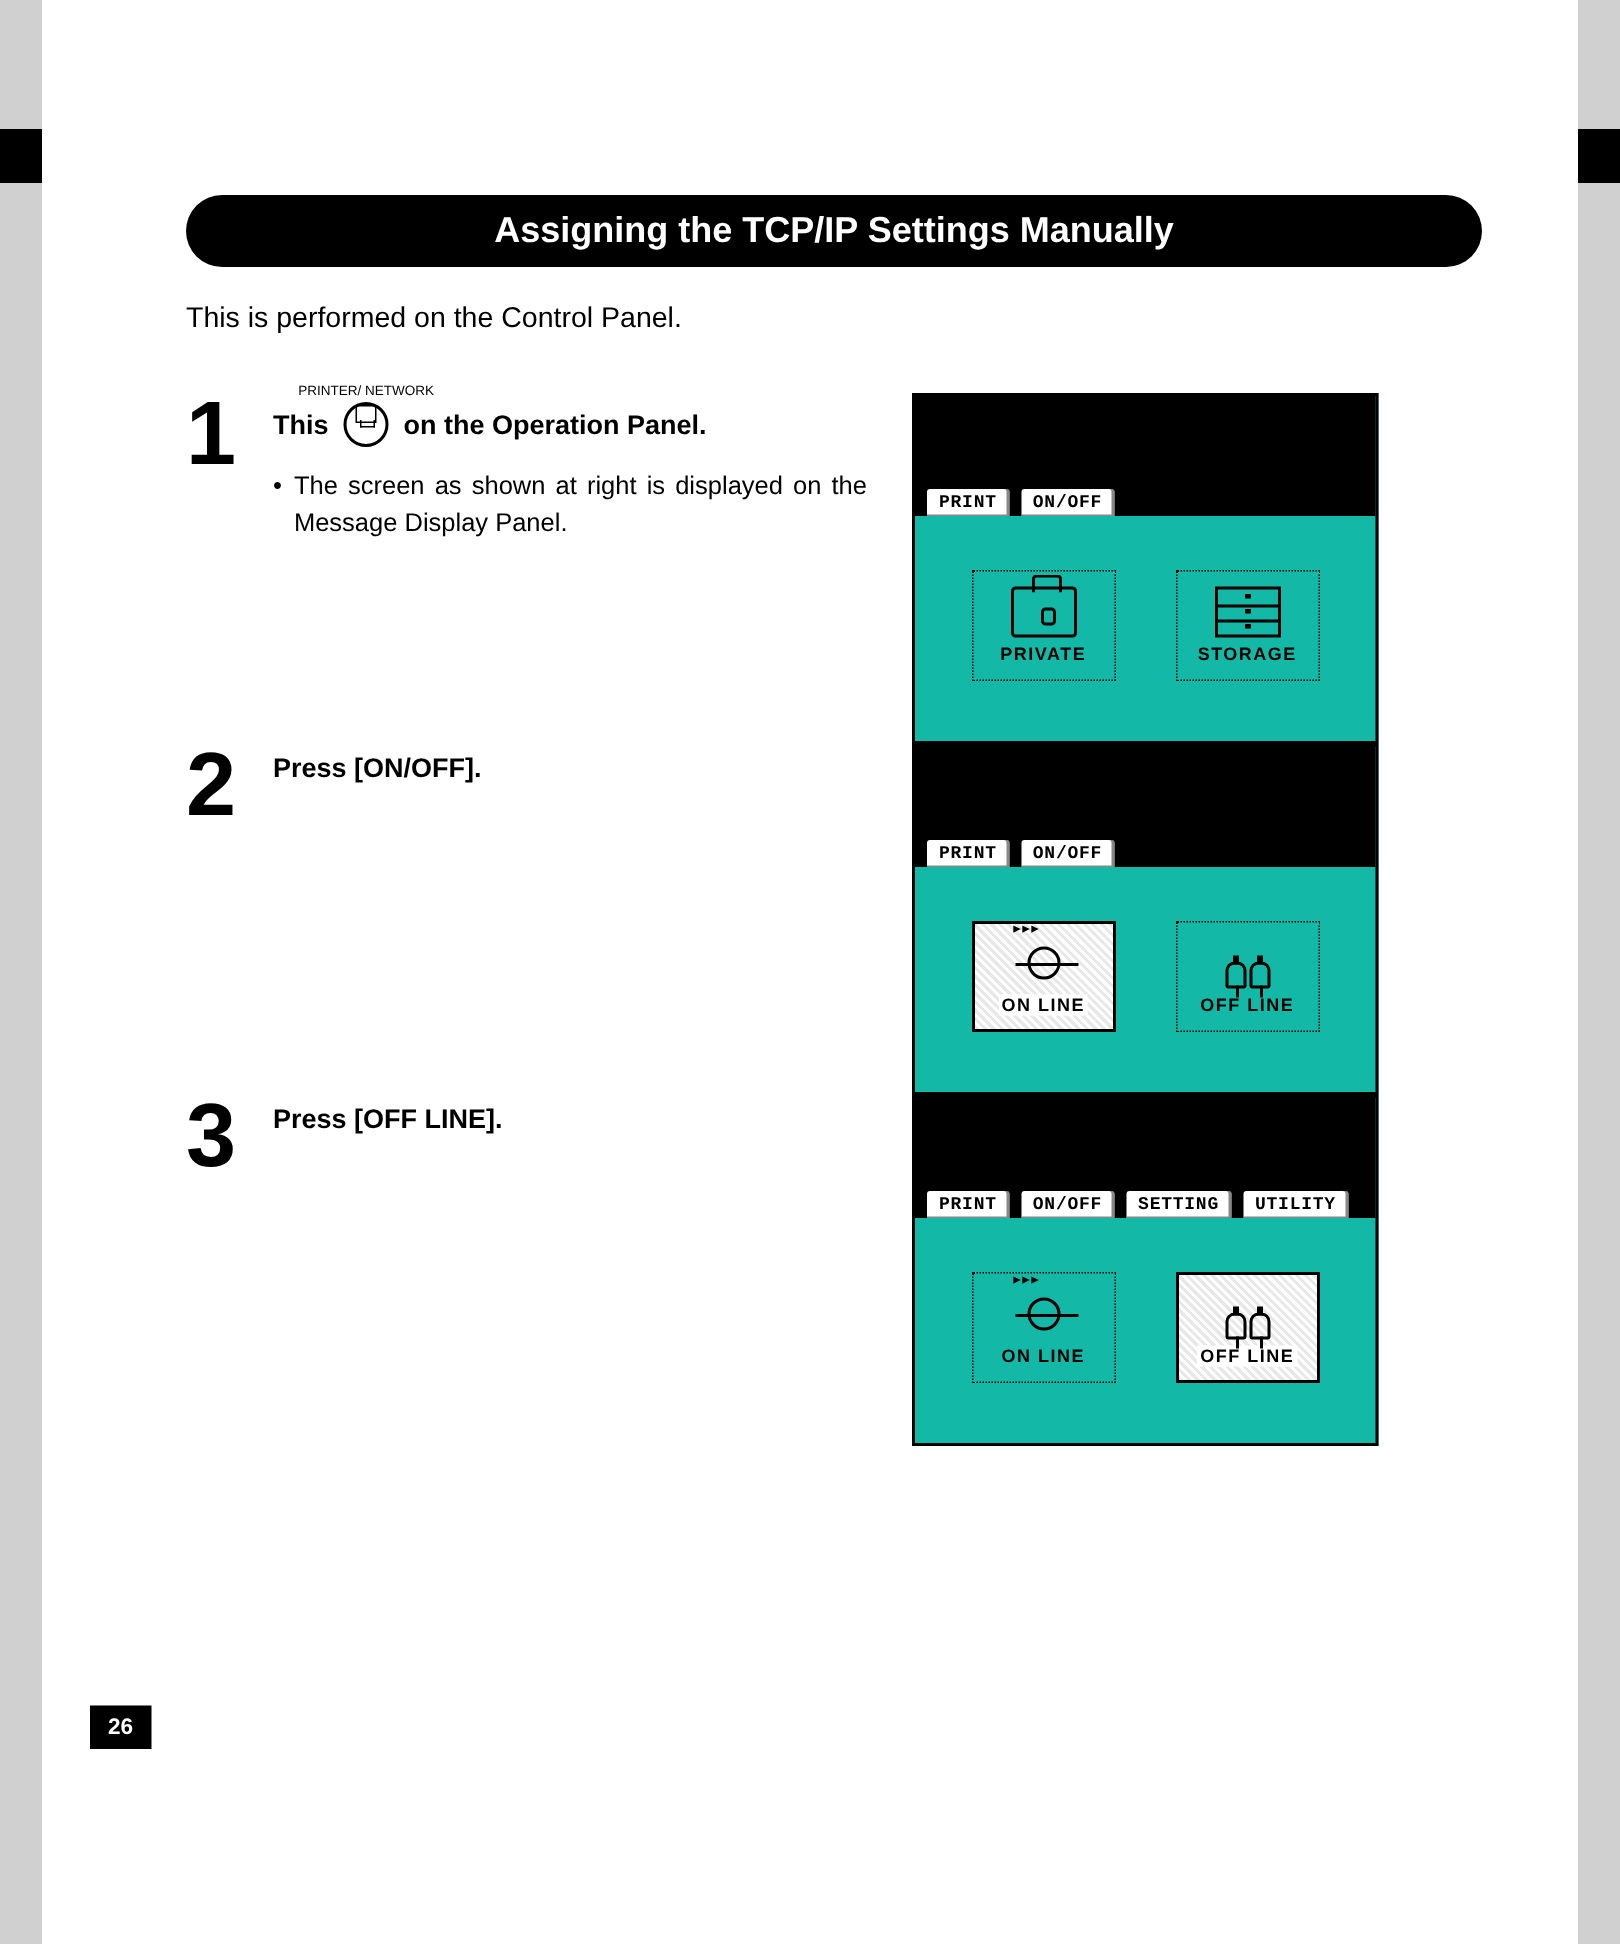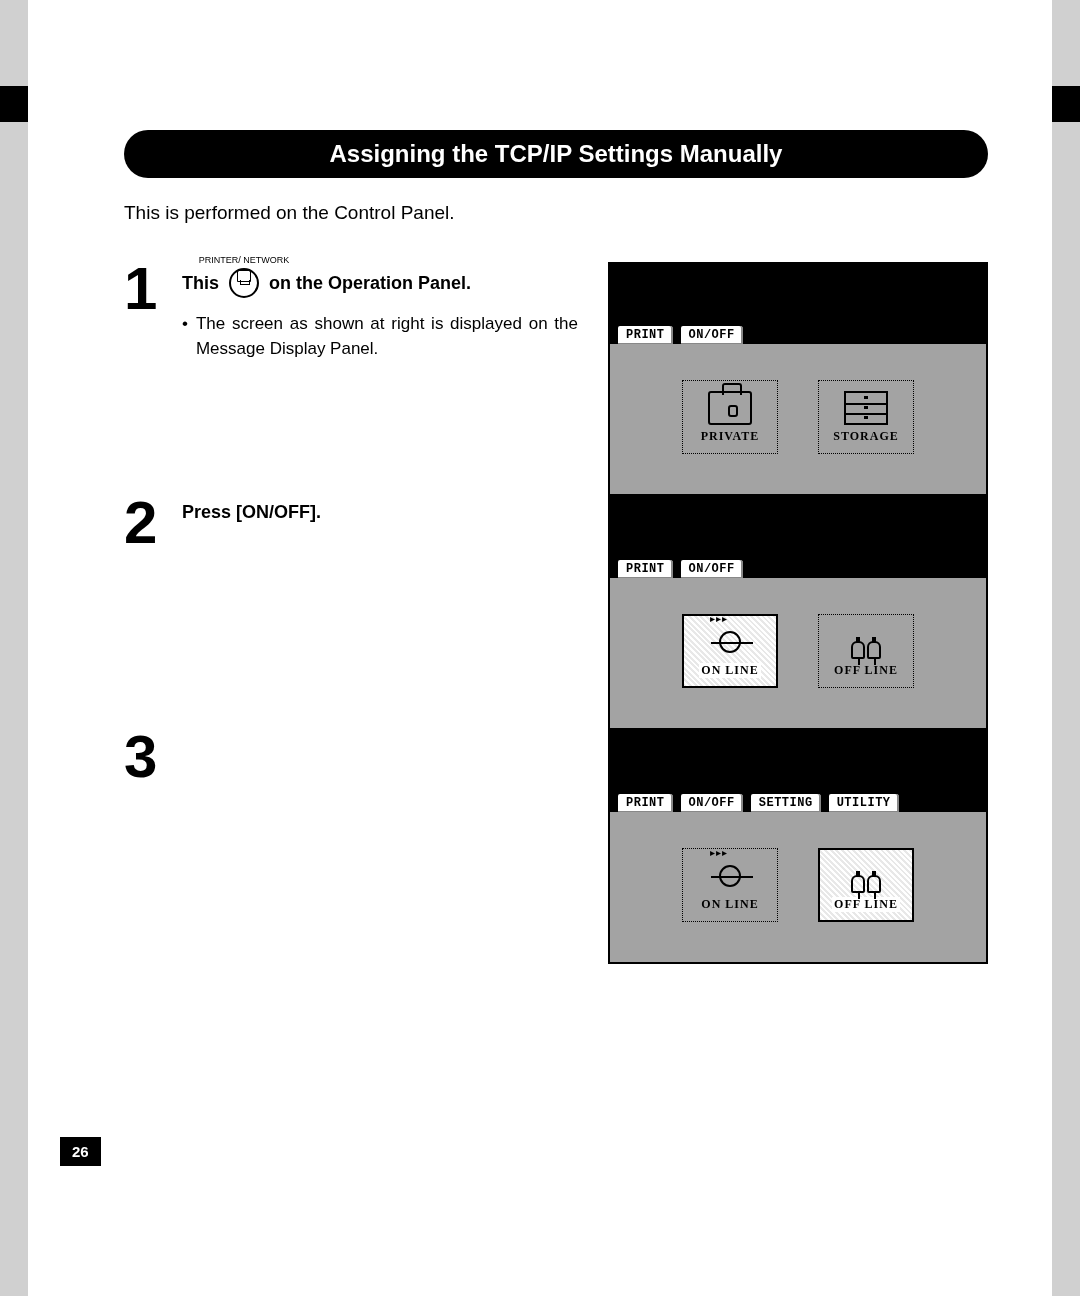--- a/index.html
+++ b/index.html
@@ -115,22 +115,22 @@
     line-height: 1.45;
   }
   .step-bullet .dot { flex: 0 0 auto; }
   .screens {
     flex: 0 0 380px;
     display: flex;
     flex-direction: column;
   }
   .screen {
     border: 2px solid #000;
-    width: 380px;
-    background: #a3a3a3;
+    width: 311px;
+    background: #14b8a6;
   }
   .screen-top {
     background: #000;
     height: 56px;
   }
   .screen-tabs {
     background: #000;
     padding: 4px 6px 0 6px;
     display: flex;
     gap: 4px;
@@ -155,21 +155,21 @@
     min-height: 150px;
     display: flex;
     align-items: center;
     justify-content: center;
     gap: 40px;
     padding: 22px 10px 26px 10px;
   }
   .lcd-btn {
     width: 96px;
     text-align: right;
-    font-family: Liberation Serif, serif;
+    font-family: Liberation Sans, sans-serif;
     font-size: 12px;
     letter-spacing: 1px;
   }
   .lcd-btn .frame {
     width: 96px;
     height: 74px;
     border: 1px dotted #000;
     display: flex;
     flex-direction: column;
     align-items: center;
@@ -380,20 +380,25 @@
                 </div>
             </div>
           </div>
         </div>
       </div>
     </div>
 
     <div class="step-row">
       <div class="step-left">
         <div class="step-num">3</div>
+        <div class="step-body">
+          <div class="step-title">
+            <span>Press [OFF LINE].</span>
+          </div>
+        </div>
       </div>
       <div class="screens">
         <div class="screen">
           <div class="screen-top"></div>
           <div class="screen-tabs">
             <span class="tab">PRINT</span>
             <span class="tab sel">ON/OFF</span>
             <span class="tab">SETTING</span>
             <span class="tab">UTILITY</span>
           </div>

